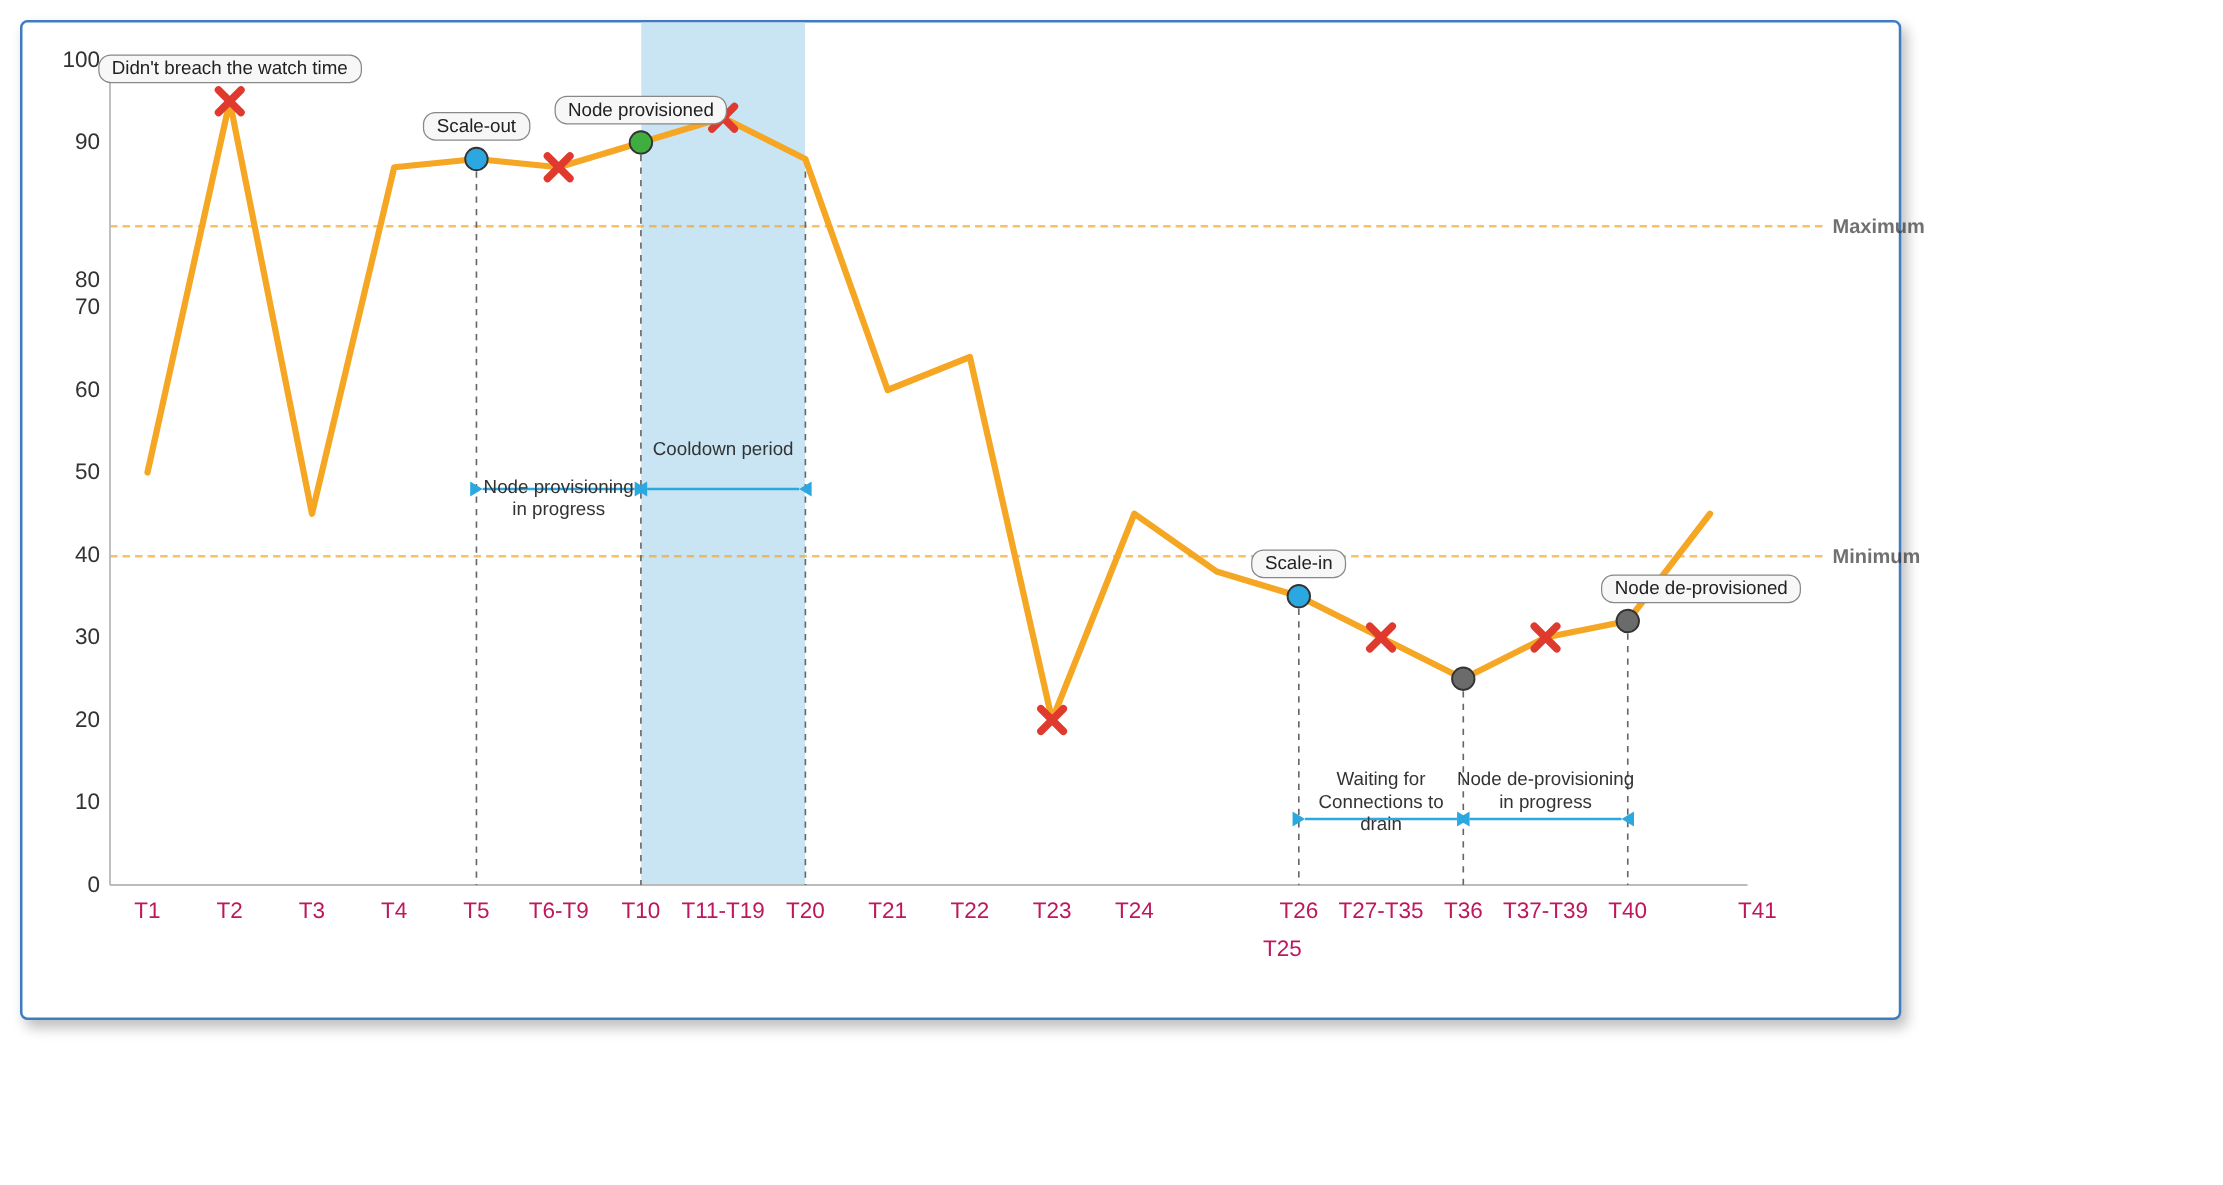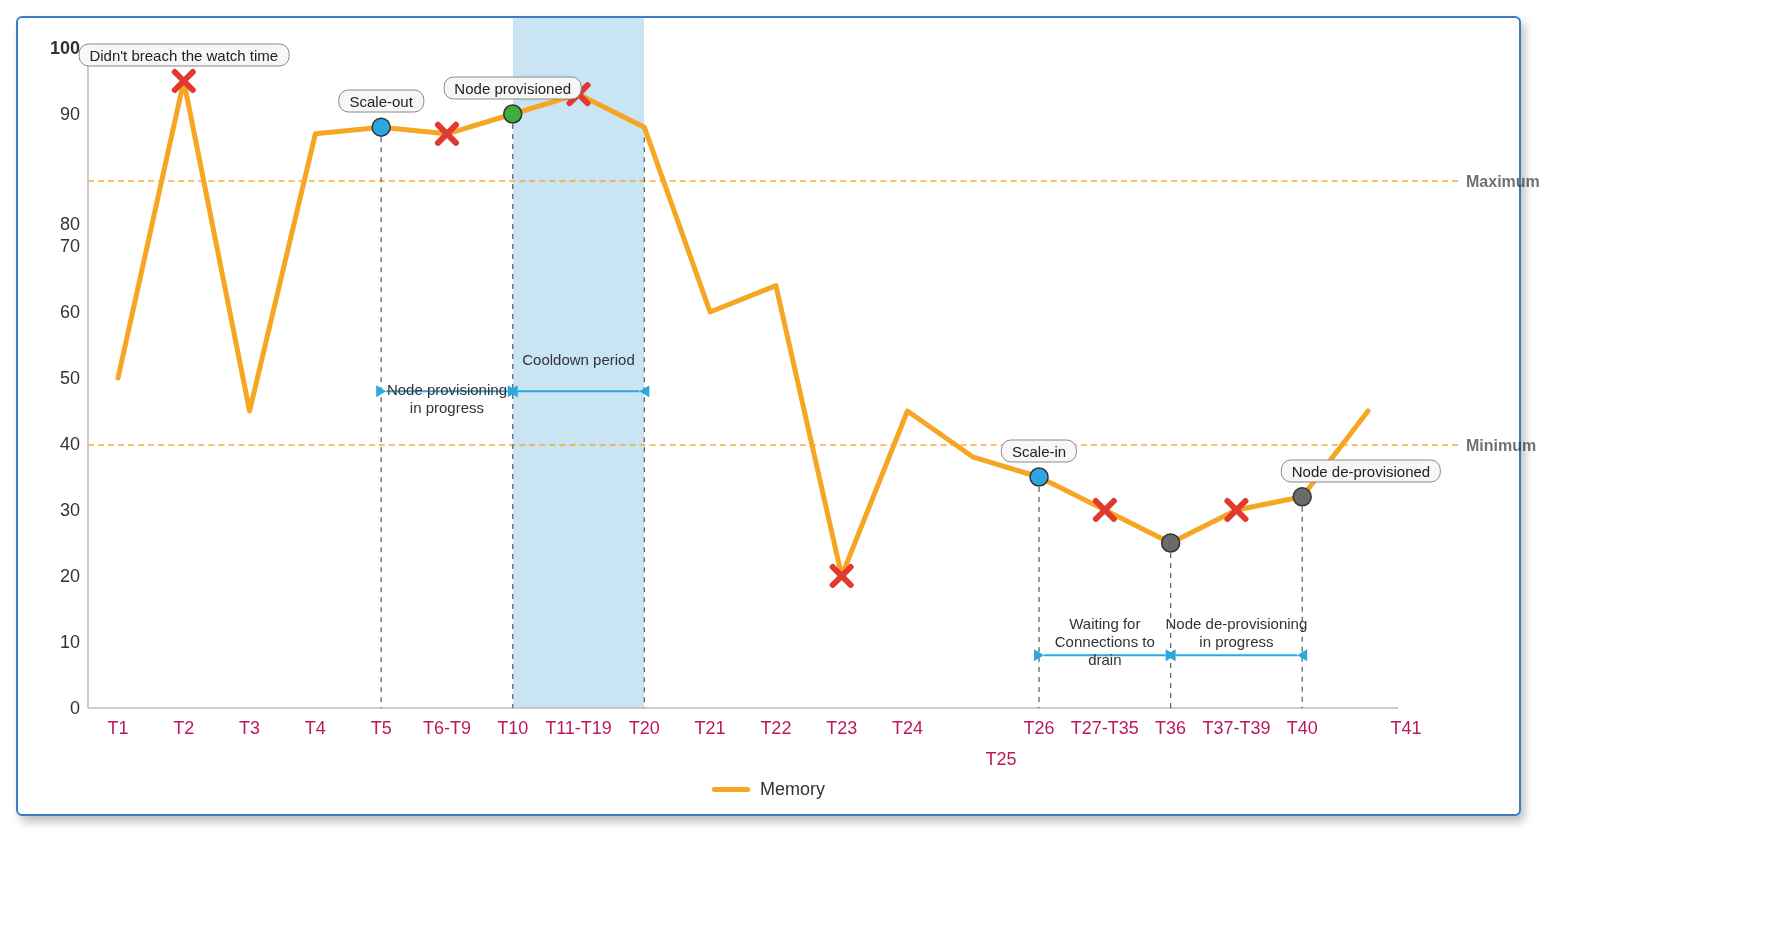--- a/index.html
+++ b/index.html
@@ -127,35 +127,35 @@
       <div class="y-tick" style="top: 660px;">0</div>
       <div class="y-tick" style="top: 594px;">10</div>
       <div class="y-tick" style="top: 528px;">20</div>
       <div class="y-tick" style="top: 462px;">30</div>
       <div class="y-tick" style="top: 396px;">40</div>
       <div class="y-tick" style="top: 330px;">50</div>
       <div class="y-tick" style="top: 264px;">60</div>
       <div class="y-tick" style="top: 198px;">70</div>
       <div class="y-tick" style="top: 132px; margin-top: 44px;">80</div>
       <div class="y-tick" style="top: 66px;">90</div>
-      <div class="y-tick" style="top: 0px; font-weight: bold;">100</div>
+      <div class="y-tick" style="top: 0px;">100</div>
       <div class="x-tick" style="left: 30px;">T1</div>
       <div class="x-tick" style="left: 95.7895px;">T2</div>
       <div class="x-tick" style="left: 161.579px;">T3</div>
       <div class="x-tick" style="left: 227.368px;">T4</div>
       <div class="x-tick" style="left: 293.158px;">T5</div>
       <div class="x-tick" style="left: 358.947px;">T6-T9</div>
       <div class="x-tick" style="left: 424.737px;">T10</div>
       <div class="x-tick" style="left: 490.526px;">T11-T19</div>
       <div class="x-tick" style="left: 556.316px;">T20</div>
       <div class="x-tick" style="left: 622.105px;">T21</div>
       <div class="x-tick" style="left: 687.895px;">T22</div>
       <div class="x-tick" style="left: 753.684px;">T23</div>
       <div class="x-tick" style="left: 819.474px;">T24</div>
-      <div class="x-tick" style="left: 913px; margin-top: 41px;">T25</div>
+      <div class="x-tick" style="left: 938px; margin-top: 41px;">T25</div>
       <div class="x-tick" style="left: 951.053px;">T26</div>
       <div class="x-tick" style="left: 1016.84px;">T27-T35</div>
       <div class="x-tick" style="left: 1082.63px;">T36</div>
       <div class="x-tick" style="left: 1148.42px;">T37-T39</div>
       <div class="x-tick" style="left: 1214.21px;">T40</div>
       <div class="x-tick" style="left: 1280px; margin-left: 38px;">T41</div>
       <div class="cooldown" style="left: 424.737px; width: 131.579px; top: -30px; height: 690px;"></div>
       <div class="hline" data-label="Maximum" style="top: 132px;"></div>
       <div class="hline" data-label="Minimum" style="top: 396px;"></div>
       <svg class="overlay">
@@ -213,17 +213,13 @@
       <div class="range-label" style="left: 358.947px; top: 303.2px; margin-top: 30px;">Node provisioning<br>in progress</div>
       <div class="range-label" style="left: 490.526px; top: 303.2px;">Cooldown period</div>
       <div class="range-label" style="left: 1016.84px; top: 567.2px;">Waiting for<br>Connections to<br>drain</div>
       <div class="range-label" style="left: 1148.42px; top: 567.2px;">Node de-provisioning<br>in progress</div>
       <div class="pill" style="left: 95.7895px; top: 7px;">Didn't breach the watch time</div>
       <div class="pill" style="left: 293.158px; top: 53.2px;">Scale-out</div>
       <div class="pill" style="left: 424.737px; top: 40px;">Node provisioned</div>
       <div class="pill" style="left: 951.053px; top: 403px;">Scale-in</div>
       <div class="pill" style="left: 1273px; top: 422.8px;">Node de-provisioned</div>
     </div>
-  <div class="legend">
-    <span class="swatch"></span>
-    <span>Memory</span>
-  </div>
 </div>
 
 </body></html>

